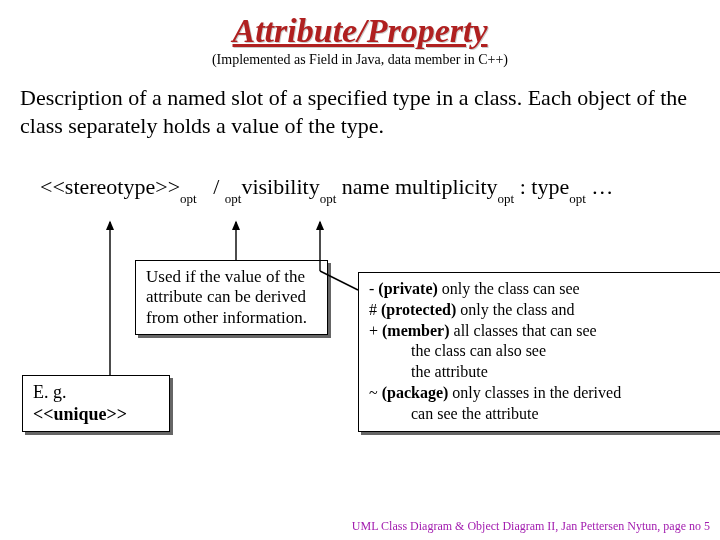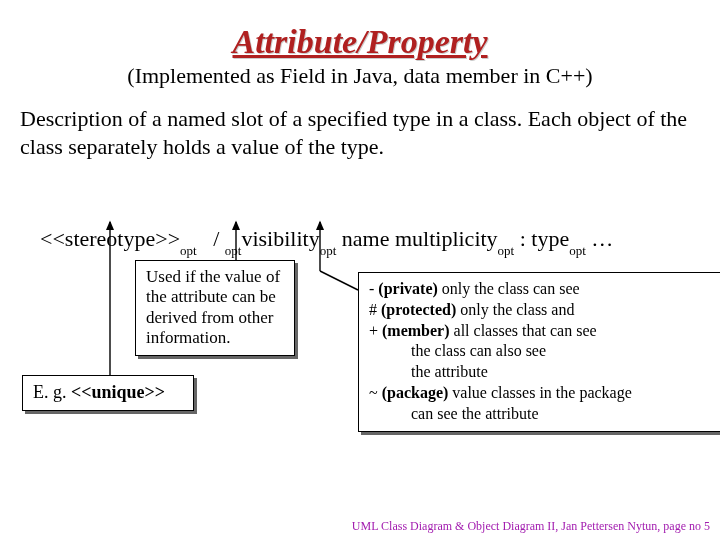--- a/index.html
+++ b/index.html
@@ -11,40 +11,40 @@
     position: relative;
     overflow: hidden;
   }
   .title {
     text-align: center;
     font-size: 34px;
     font-weight: bold;
     font-style: italic;
     text-decoration: underline;
     color: #b02020;
-    padding-top: 23px;
+    padding-top: 12px;
     text-shadow: 1px 1px 0 rgba(0,0,0,0.2);
   }
   .subtitle {
     text-align: center;
-    font-size: 22px;
+    font-size: 14px;
     color: #000;
     margin-top: 2px;
   }
   .desc {
     font-size: 22px;
     color: #000;
     padding: 16px 20px 0 20px;
     line-height: 1.25;
     font-family: Liberation Serif, serif;
   }
   .syntax {
     font-size: 22px;
     color: #000;
-    margin-top: 66px;
+    margin-top: 35px;
     padding-left: 40px;
     position: relative;
   }
   .syntax .sub {
     font-size: 13px;
     vertical-align: sub;
     position: relative;
     top: 4px;
   }
   .box {
@@ -52,26 +52,26 @@
     border: 1px solid #000;
     background: #fff;
     box-shadow: 3px 3px 0 rgba(0,0,0,0.6);
     padding: 6px 10px;
     font-size: 17px;
     line-height: 1.2;
   }
   .box-derived {
     left: 135px;
     top: 260px;
-    width: 160px;
+    width: 193px;
   }
   .box-example {
     left: 22px;
     top: 375px;
-    width: 172px;
+    width: 148px;
     font-size: 18px;
     font-family: Liberation Serif, serif;
   }
   .box-example .bold { font-weight: bold; }
   .box-visibility {
     left: 358px;
     top: 272px;
     width: 364px;
     font-size: 16px;
     line-height: 1.3;
@@ -120,21 +120,21 @@
   </div>
   <div>
     <span># </span><span class="bold">(protected)</span><span> only the class and</span>
   </div>
   <div>
     <span>+ </span><span class="bold">(member)</span><span> all classes that can see</span>
     <span class="indent2">the class can also see</span>
     <span class="indent2">the attribute</span>
   </div>
   <div>
-    <span>~ </span><span class="bold">(package)</span><span> value classes in the package</span>
+    <span>~ </span><span class="bold">(package)</span><span> only classes in the derived</span>
     <span class="indent2">can see the attribute</span>
   </div>
 </div>
 
 <svg class="arrows">
   <defs>
     <marker id="arrowhead" markerWidth="8" markerHeight="8" refX="6" refY="3" orient="auto">
       <polygon points="0 0, 7 3, 0 6" fill="#000"></polygon>
     </marker>
   </defs>

